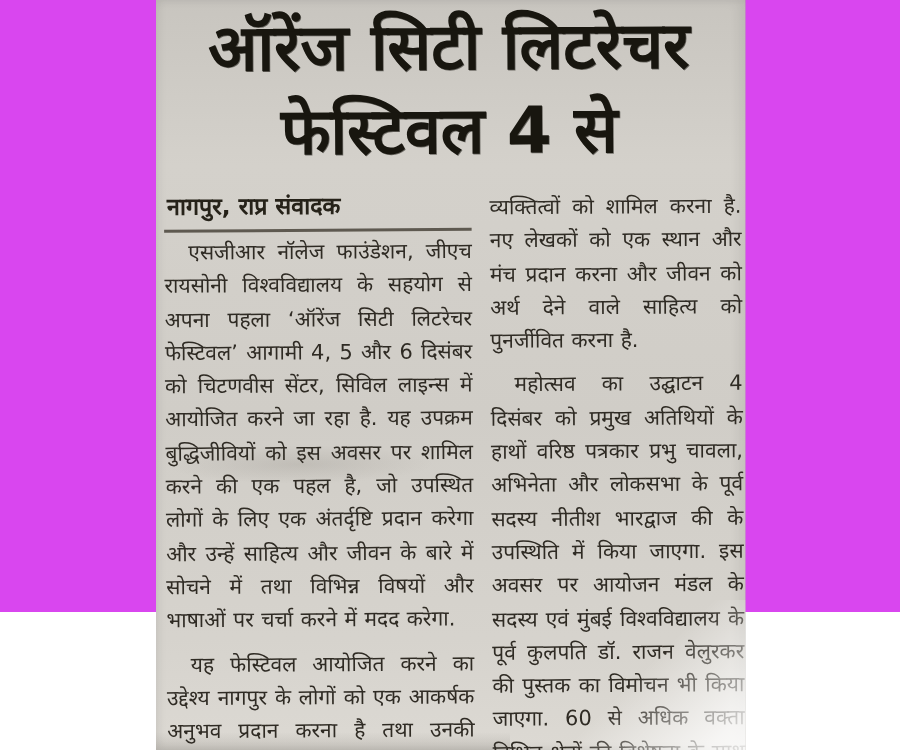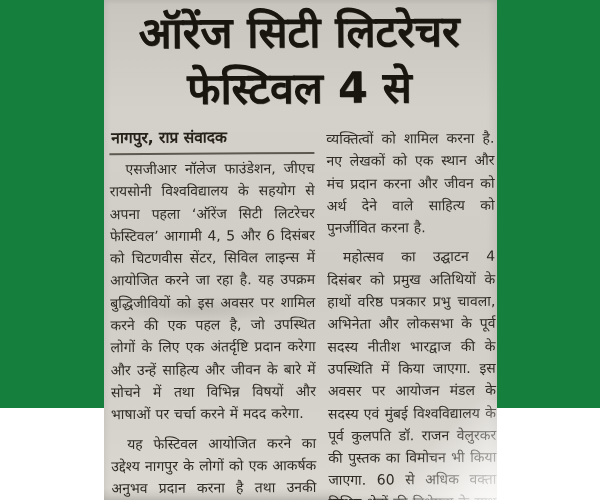--- a/index.html
+++ b/index.html
@@ -8,21 +8,21 @@
     width: 600px;
     height: 500px;
     background: #ffffff;
     overflow: hidden;
     font-family: "DejaVu Sans", sans-serif;
   }
   .stage {
     position: relative;
     width: 600px;
     height: 408px;
-    background: #15803d;
+    background: #d946ef;
   }
   
   .clipping {
     position: absolute;
     left: 104px;
     top: 0;
     width: 393px;
     height: 500px;
     background: linear-gradient(180deg, #c8c5bf 0%, #d4d1cb 22%, #d0cdc7 55%, #d6d3cd 85%, #dcd9d3 100%);
     box-shadow: inset -4px 0 7px rgba(0,0,0,0.07), inset 3px 0 5px rgba(0,0,0,0.05);

